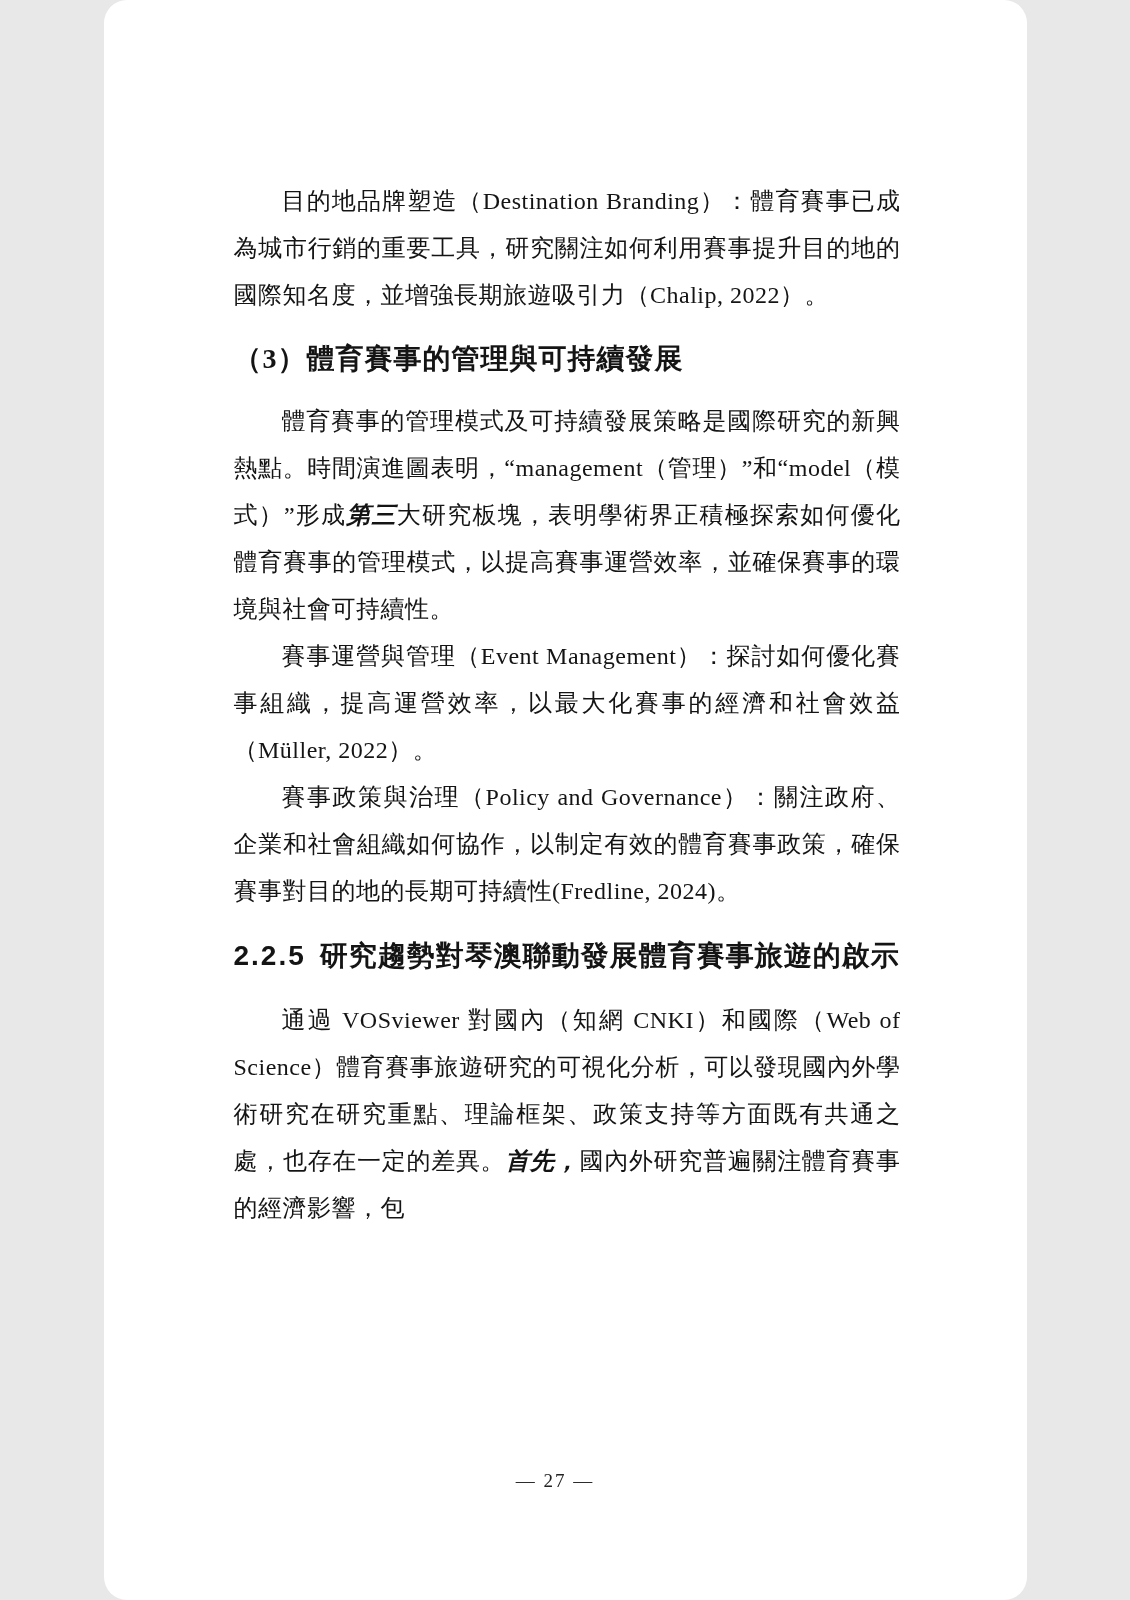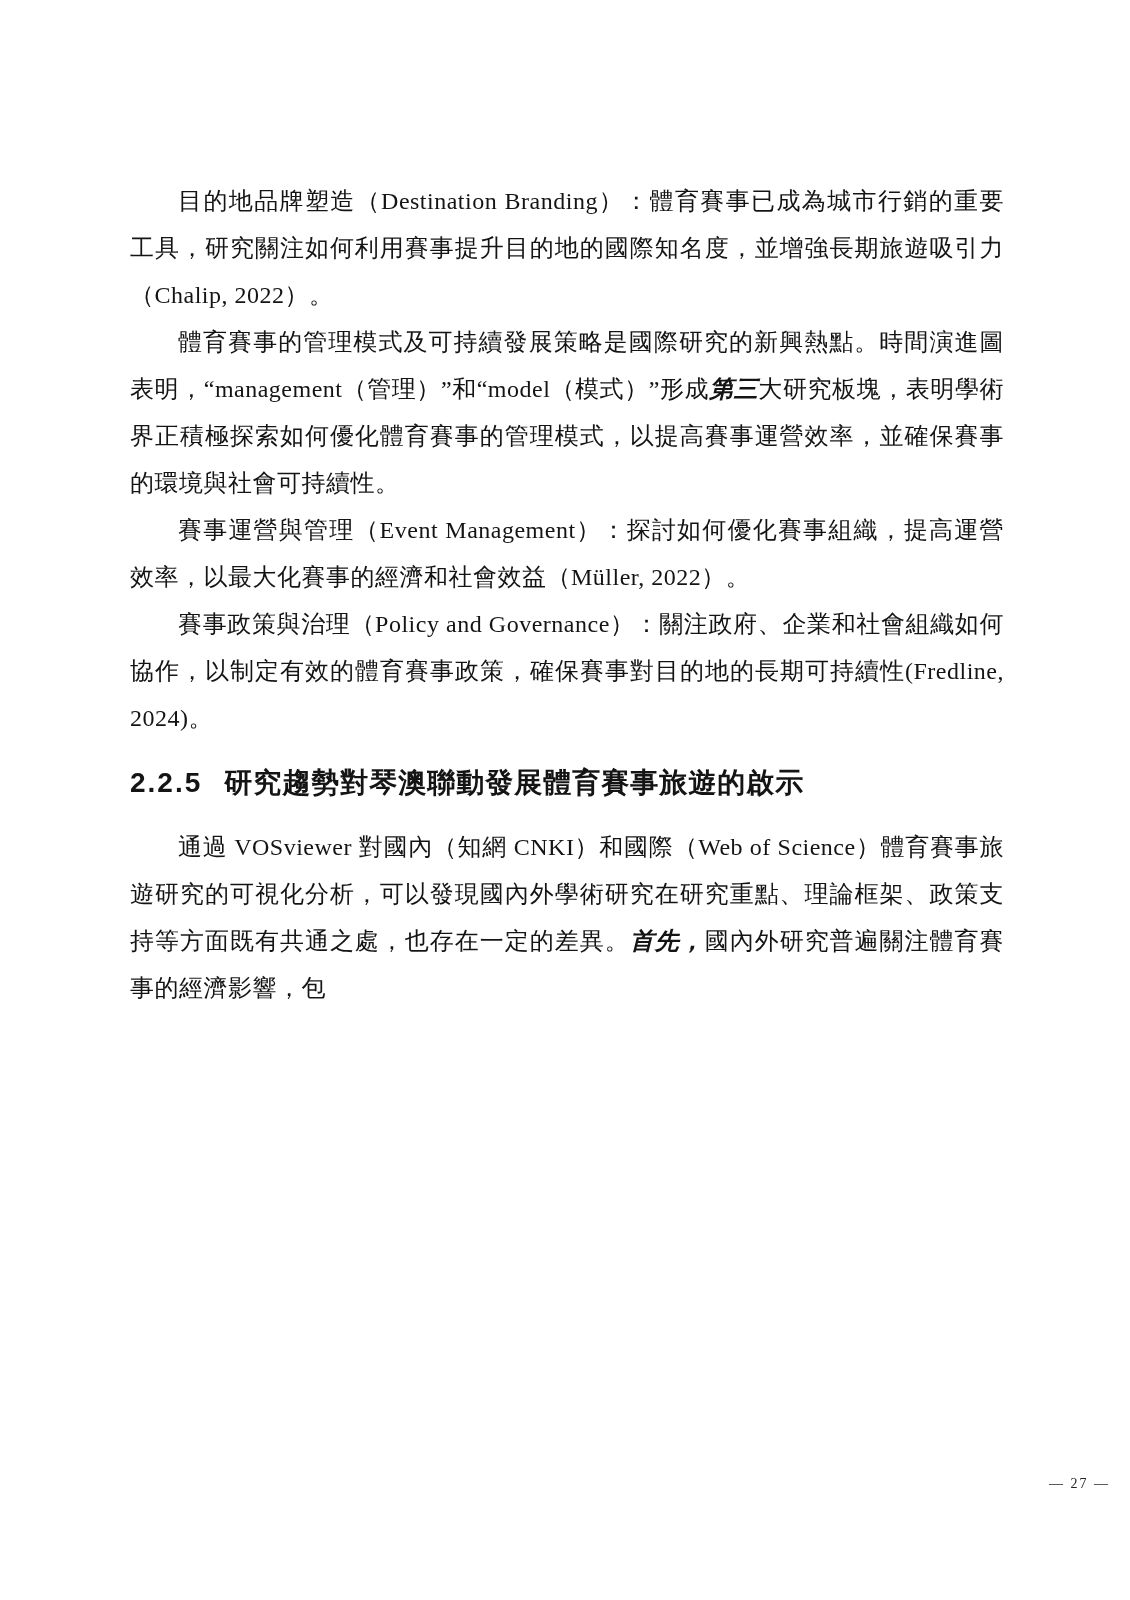--- a/index.html
+++ b/index.html
@@ -2,27 +2,28 @@
 <html lang="zh-Hant"><head>
 <meta charset="utf-8">
 <style>
   html, body {
     margin: 0;
     padding: 0;
     background: #e8e8e8;
   }
   .page {
     position: relative;
-    width: 1130px;
+    width: 923px;
     height: 1600px;
     margin: 0 auto;
     background: #ffffff;
     color: #141414;
     font-family: "Liberation Serif", "DejaVu Serif", serif;
     overflow: hidden;
+    border-radius: 23px;
   }
   .content {
     position: absolute;
     left: 130px;
     right: 126px;
     top: 178px;
   }
   p.body {
     margin: 0;
     font-size: 24px;
@@ -46,42 +47,43 @@
     margin: 16px 0 16px 0;
     font-size: 28px;
     line-height: 50px;
     font-weight: 700;
     letter-spacing: 1px;
   }
   h2.heading-num .num {
     font-family: "Liberation Sans", "DejaVu Sans", sans-serif;
     font-weight: 700;
     letter-spacing: 2px;
-    margin-right: 22px;
+    margin-right: 14px;
   }
   .page-footer {
     position: absolute;
     left: 0;
     right: 20px;
     bottom: 108px;
-    text-align: right;
-    font-size: 14px;
+    text-align: center;
+    font-size: 19px;
     color: #222222;
     letter-spacing: 2px;
   }
 </style>
 </head>
 <body>
 
 <div class="page">
   <main class="content">
 
     <p class="body">目的地品牌塑造（Destination Branding）：體育賽事已成為城市行銷的重要工具，研究關注如何利用賽事提升目的地的國際知名度，並增強長期旅遊吸引力（Chalip, 2022）。</p>
 
 
+    <h2 class="heading-sub">（3）體育賽事的管理與可持續發展</h2>
 
     <p class="body"><span>體育賽事的管理模式及可持續發展策略是國際研究的新興熱點。時間演進圖表明，“management（管理）”和“model（模式）”形成</span><span class="bold">第三</span><span>大研究板塊，表明學術界正積極探索如何優化體育賽事的管理模式，以提高賽事運營效率，並確保賽事的環境與社會可持續性。</span></p>
 
     <p class="body">賽事運營與管理（Event Management）：探討如何優化賽事組織，提高運營效率，以最大化賽事的經濟和社會效益（Müller, 2022）。</p>
 
 
     <p class="body">賽事政策與治理（Policy and Governance）：關注政府、企業和社會組織如何協作，以制定有效的體育賽事政策，確保賽事對目的地的長期可持續性(Fredline, 2024)。</p>
 
 
     <h2 class="heading-num"><span class="num">2.2.5</span><span>研究趨勢對琴澳聯動發展體育賽事旅遊的啟示</span></h2>

